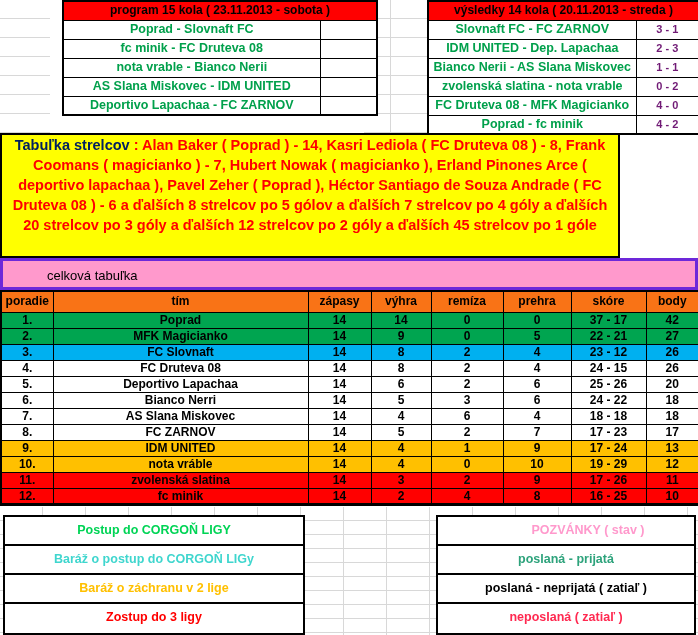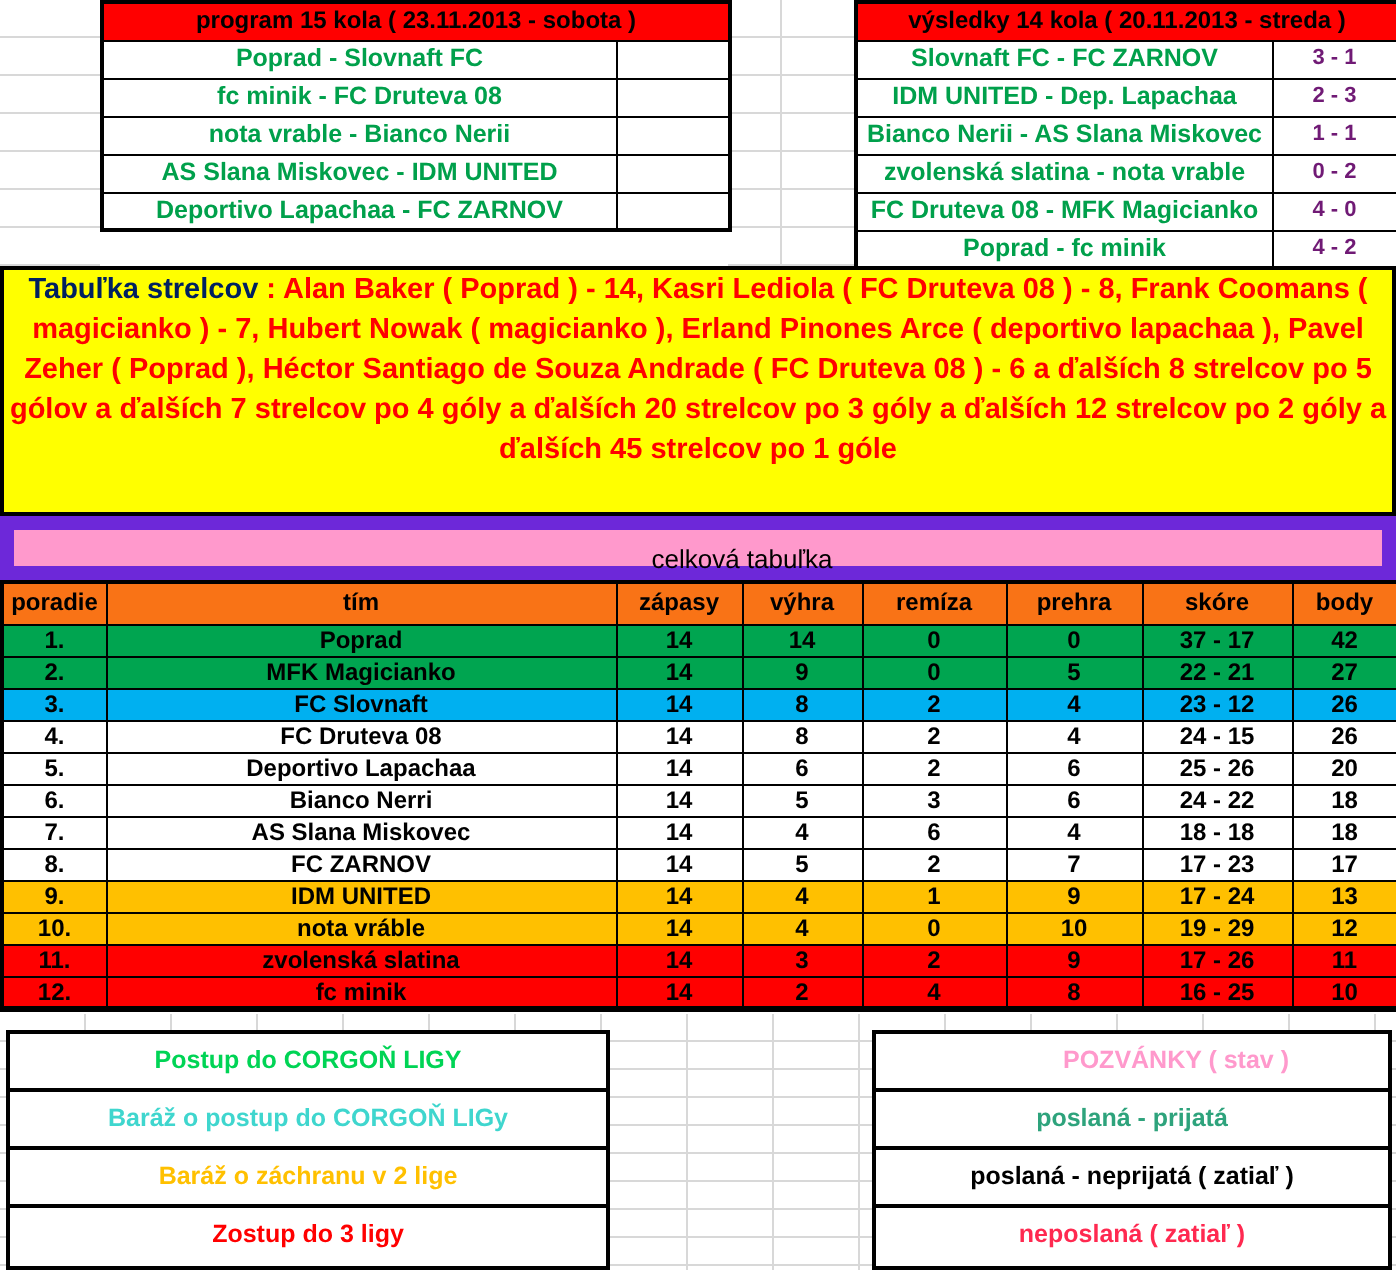--- a/index.html
+++ b/index.html
@@ -23,46 +23,46 @@
   .bottom-strip{
     left:0;top:507px;width:698px;height:128px;
     background-image:
       repeating-linear-gradient(to bottom,transparent 0 13px,#d8d8d8 13px 14px),
       repeating-linear-gradient(to right,transparent 0 42px,#d8d8d8 42px 43px);
   }
   
   table.block{position:absolute;border-collapse:collapse;table-layout:fixed;}
   table.block th,table.block td{border:1px solid #000;padding:0;overflow:hidden;white-space:nowrap;}
   table.block{border:2px solid #000;}
-  .program-block{left:50px;top:0;width:314px;}
+  .program-block{left:62px;top:0;width:314px;}
   .results-block{left:427px;top:0;width:271px;}
   .red-head{
     background:#FF0000;color:#000;font-weight:bold;font-size:12px;
     height:19px;text-align:center;line-height:17px;
   }
   .fix-row{height:19px;}
   .fix-name{
     color:#00A04B;font-weight:bold;font-size:12.5px;text-align:center;line-height:17px;background:#fff;
   }
   .fix-score{
     color:#701a75;font-weight:bold;font-size:11px;text-align:center;line-height:17px;background:#fff;
   }
   
   .scorers{
-    position:absolute;left:0;top:133px;width:698px;height:125px;
+    position:absolute;left:0;top:133px;width:620px;height:125px;
     background:#FFFF00;border:2px solid #000;
     text-align:center;font-weight:bold;font-size:14.5px;line-height:20px;padding:0 2px;
   }
   .scorers-label{color:#002060;}
   .scorers-rest{color:#FF0000;}
   
   .overall-title{
     position:absolute;left:0;top:258px;width:698px;height:32px;
-    background:#FF99CC;border:7px solid #6d28d9;
-    text-align:center;font-size:13px;color:#000;line-height:30px;padding-left:44px;
+    background:#FF99CC;border:3px solid #6d28d9;
+    font-size:13px;color:#000;line-height:30px;padding-left:44px;
   }
   
   table.standings{
     position:absolute;left:0;top:290px;width:698px;
     border-collapse:collapse;table-layout:fixed;border:2px solid #000;border-bottom:3px solid #000;
   }
   table.standings th,table.standings td{
     border:1px solid #000;padding:0;overflow:hidden;white-space:nowrap;
     text-align:center;font-weight:bold;color:#000;
   }

